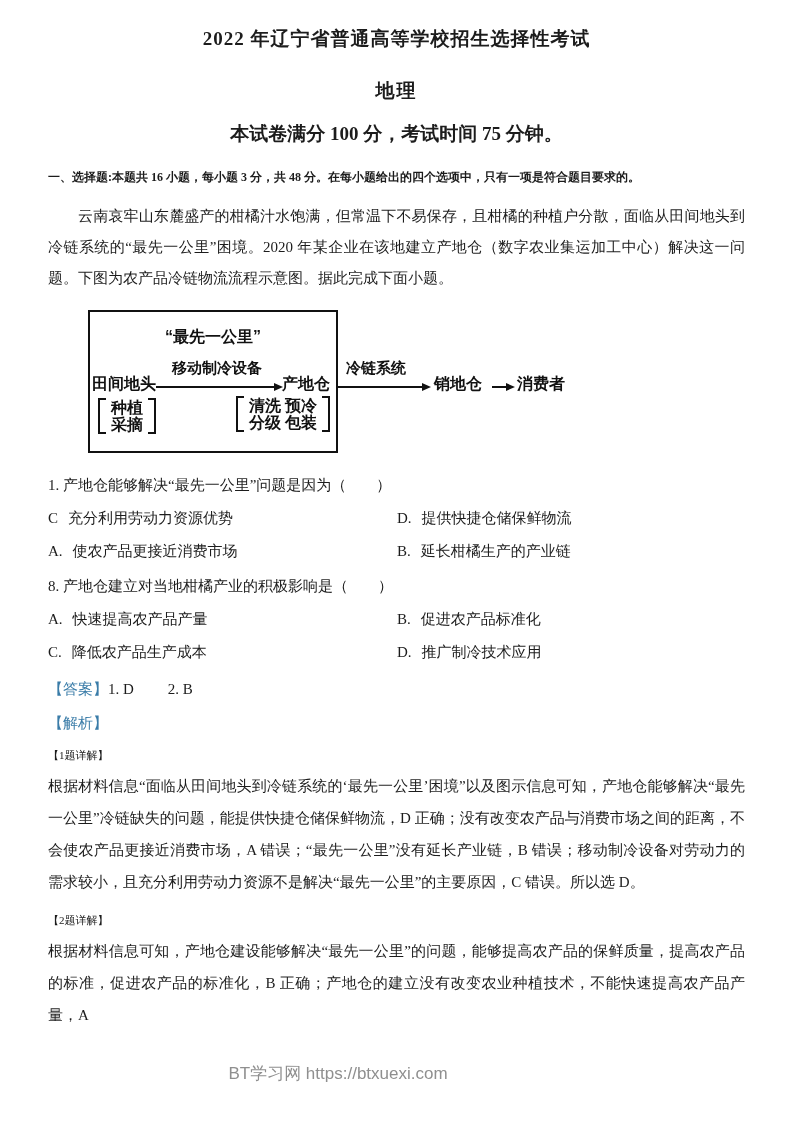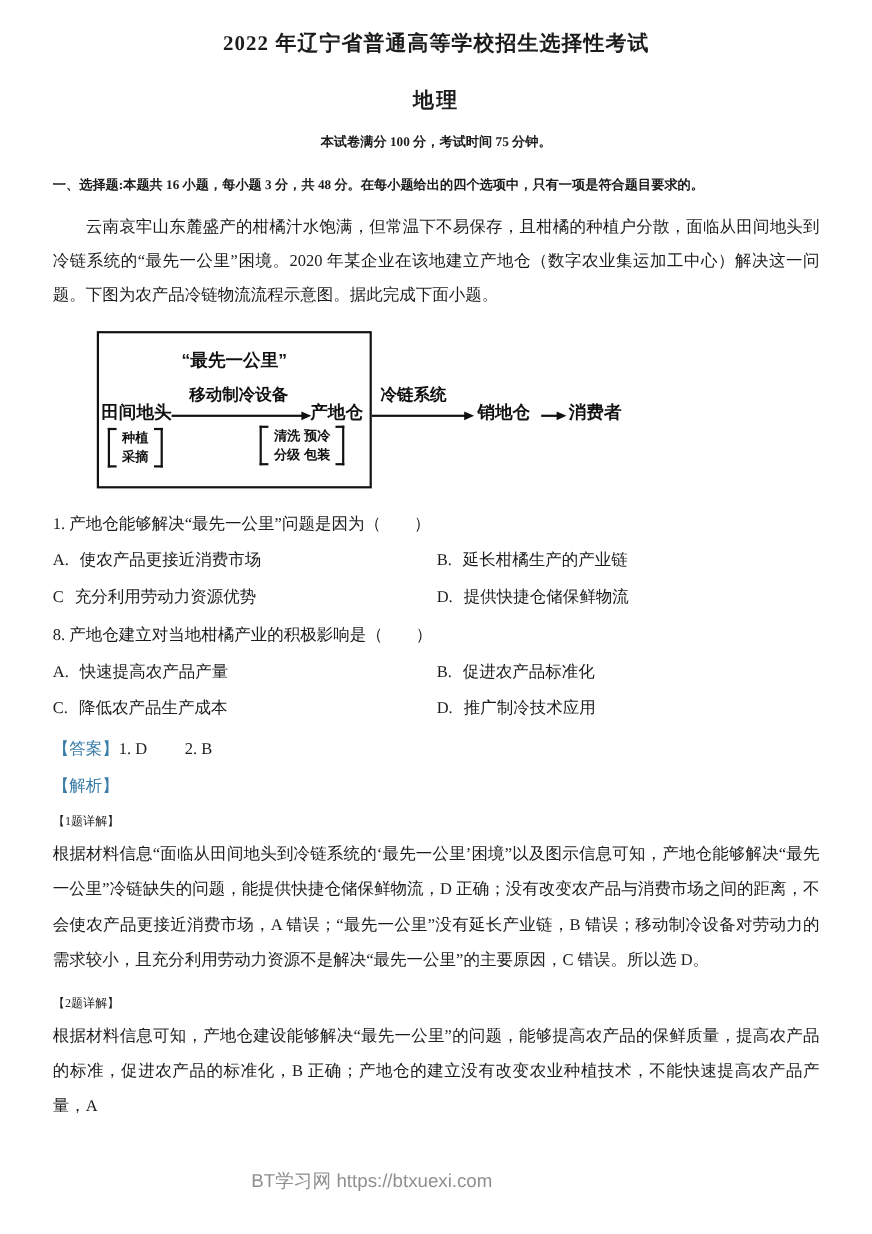--- a/index.html
+++ b/index.html
@@ -3,38 +3,38 @@
 <meta charset="utf-8">
 <style>
   html,body{margin:0;padding:0;}
   body{
     width:793px;height:1122px;background:#ffffff;overflow:hidden;position:relative;
     font-family:"Liberation Serif","DejaVu Serif",serif;color:#1c1c1c;
   }
   .page{padding:26px 48px 0 48px;position:relative;}
   .doc-title{font-size:19px;font-weight:bold;text-align:center;letter-spacing:1px;}
   .doc-subject{font-size:19px;font-weight:bold;text-align:center;margin-top:26px;letter-spacing:2px;}
-  .exam-info{font-size:12px;font-weight:bold;text-align:center;margin-top:17px;}
+  .exam-info{font-size:19px;font-weight:bold;text-align:center;margin-top:17px;}
   .section-heading{font-size:12px;font-weight:bold;margin-top:15px;line-height:30px;text-align:justify;}
   .intro{font-size:15px;margin-top:9px;line-height:31px;text-indent:2em;text-align:justify;}
 
   
   .diagram{position:relative;width:500px;height:150px;margin:16px 0 12px 40px;
     font-family:"Liberation Sans","DejaVu Sans",sans-serif;font-weight:bold;font-size:15px;color:#111;}
   .flow-box{position:absolute;left:0;top:0;width:250px;height:143px;border:2px solid #111;box-sizing:border-box;}
   .d-title{position:absolute;left:0;top:17px;width:250px;text-align:center;font-size:16px;}
   .d-node{position:absolute;font-size:16px;white-space:nowrap;}
   .d-albl{position:absolute;font-size:15px;white-space:nowrap;}
   .aline{position:absolute;height:2px;background:#111;}
   .ah{position:absolute;width:0;height:0;border-top:4px solid transparent;border-bottom:4px solid transparent;border-left:9px solid #111;}
   .bracket{position:absolute;display:flex;align-items:stretch;}
   .bk{width:6px;}
   .bk.left{border:2px solid #111;border-right:none;}
   .bk.right{border:2px solid #111;border-left:none;}
-  .bracket .rows{padding:1px 5px;text-align:center;line-height:17px;font-size:12px;white-space:nowrap;}
+  .bracket .rows{padding:1px 5px;text-align:center;line-height:17px;font-size:16px;white-space:nowrap;font-family:Liberation Serif, serif;}
 
   
   .q-stem{font-size:15px;margin-top:16px;white-space:pre-wrap;}
   .opt-row{display:grid;grid-template-columns:349px auto;margin-top:14px;font-size:15px;}
   .opt .opt-label{margin-right:10px;}
   .answer-line{font-size:15px;margin-top:18px;}
   .blue{color:#3a7ca8;}
   .answer-line .ans-val{margin-right:34px;color:#1c1c1c;}
   .tag-line{font-size:15px;margin-top:15px;}
   .detail-label{font-size:11px;margin-top:15px;}
@@ -91,26 +91,26 @@
     <div class="d-node" style="left:346px;top:64px;">销地仓</div>
 
     <div class="aline" style="left:404px;top:76px;width:16px;"></div>
     <div class="ah" style="left:418px;top:73px;"></div>
 
     <div class="d-node" style="left:429px;top:64px;">消费者</div>
   </div>
 
   <div class="q-stem">1. 产地仓能够解决“最先一公里”问题是因为（　　）</div>
   <div class="opt-row">
+    <div class="opt"><span class="opt-label">C</span><span>充分利用劳动力资源优势</span></div>
+    <div class="opt"><span class="opt-label">D.</span><span>提供快捷仓储保鲜物流</span></div>
+  </div>
+  <div class="opt-row">
     <div class="opt"><span class="opt-label">A.</span><span>使农产品更接近消费市场</span></div>
     <div class="opt"><span class="opt-label">B.</span><span>延长柑橘生产的产业链</span></div>
-  </div>
-  <div class="opt-row">
-    <div class="opt"><span class="opt-label">C</span><span>充分利用劳动力资源优势</span></div>
-    <div class="opt"><span class="opt-label">D.</span><span>提供快捷仓储保鲜物流</span></div>
   </div>
 
   <div class="q-stem">8. 产地仓建立对当地柑橘产业的积极影响是（　　）</div>
   <div class="opt-row">
     <div class="opt"><span class="opt-label">A.</span><span>快速提高农产品产量</span></div>
     <div class="opt"><span class="opt-label">B.</span><span>促进农产品标准化</span></div>
   </div>
   <div class="opt-row">
     <div class="opt"><span class="opt-label">C.</span><span>降低农产品生产成本</span></div>
     <div class="opt"><span class="opt-label">D.</span><span>推广制冷技术应用</span></div>

